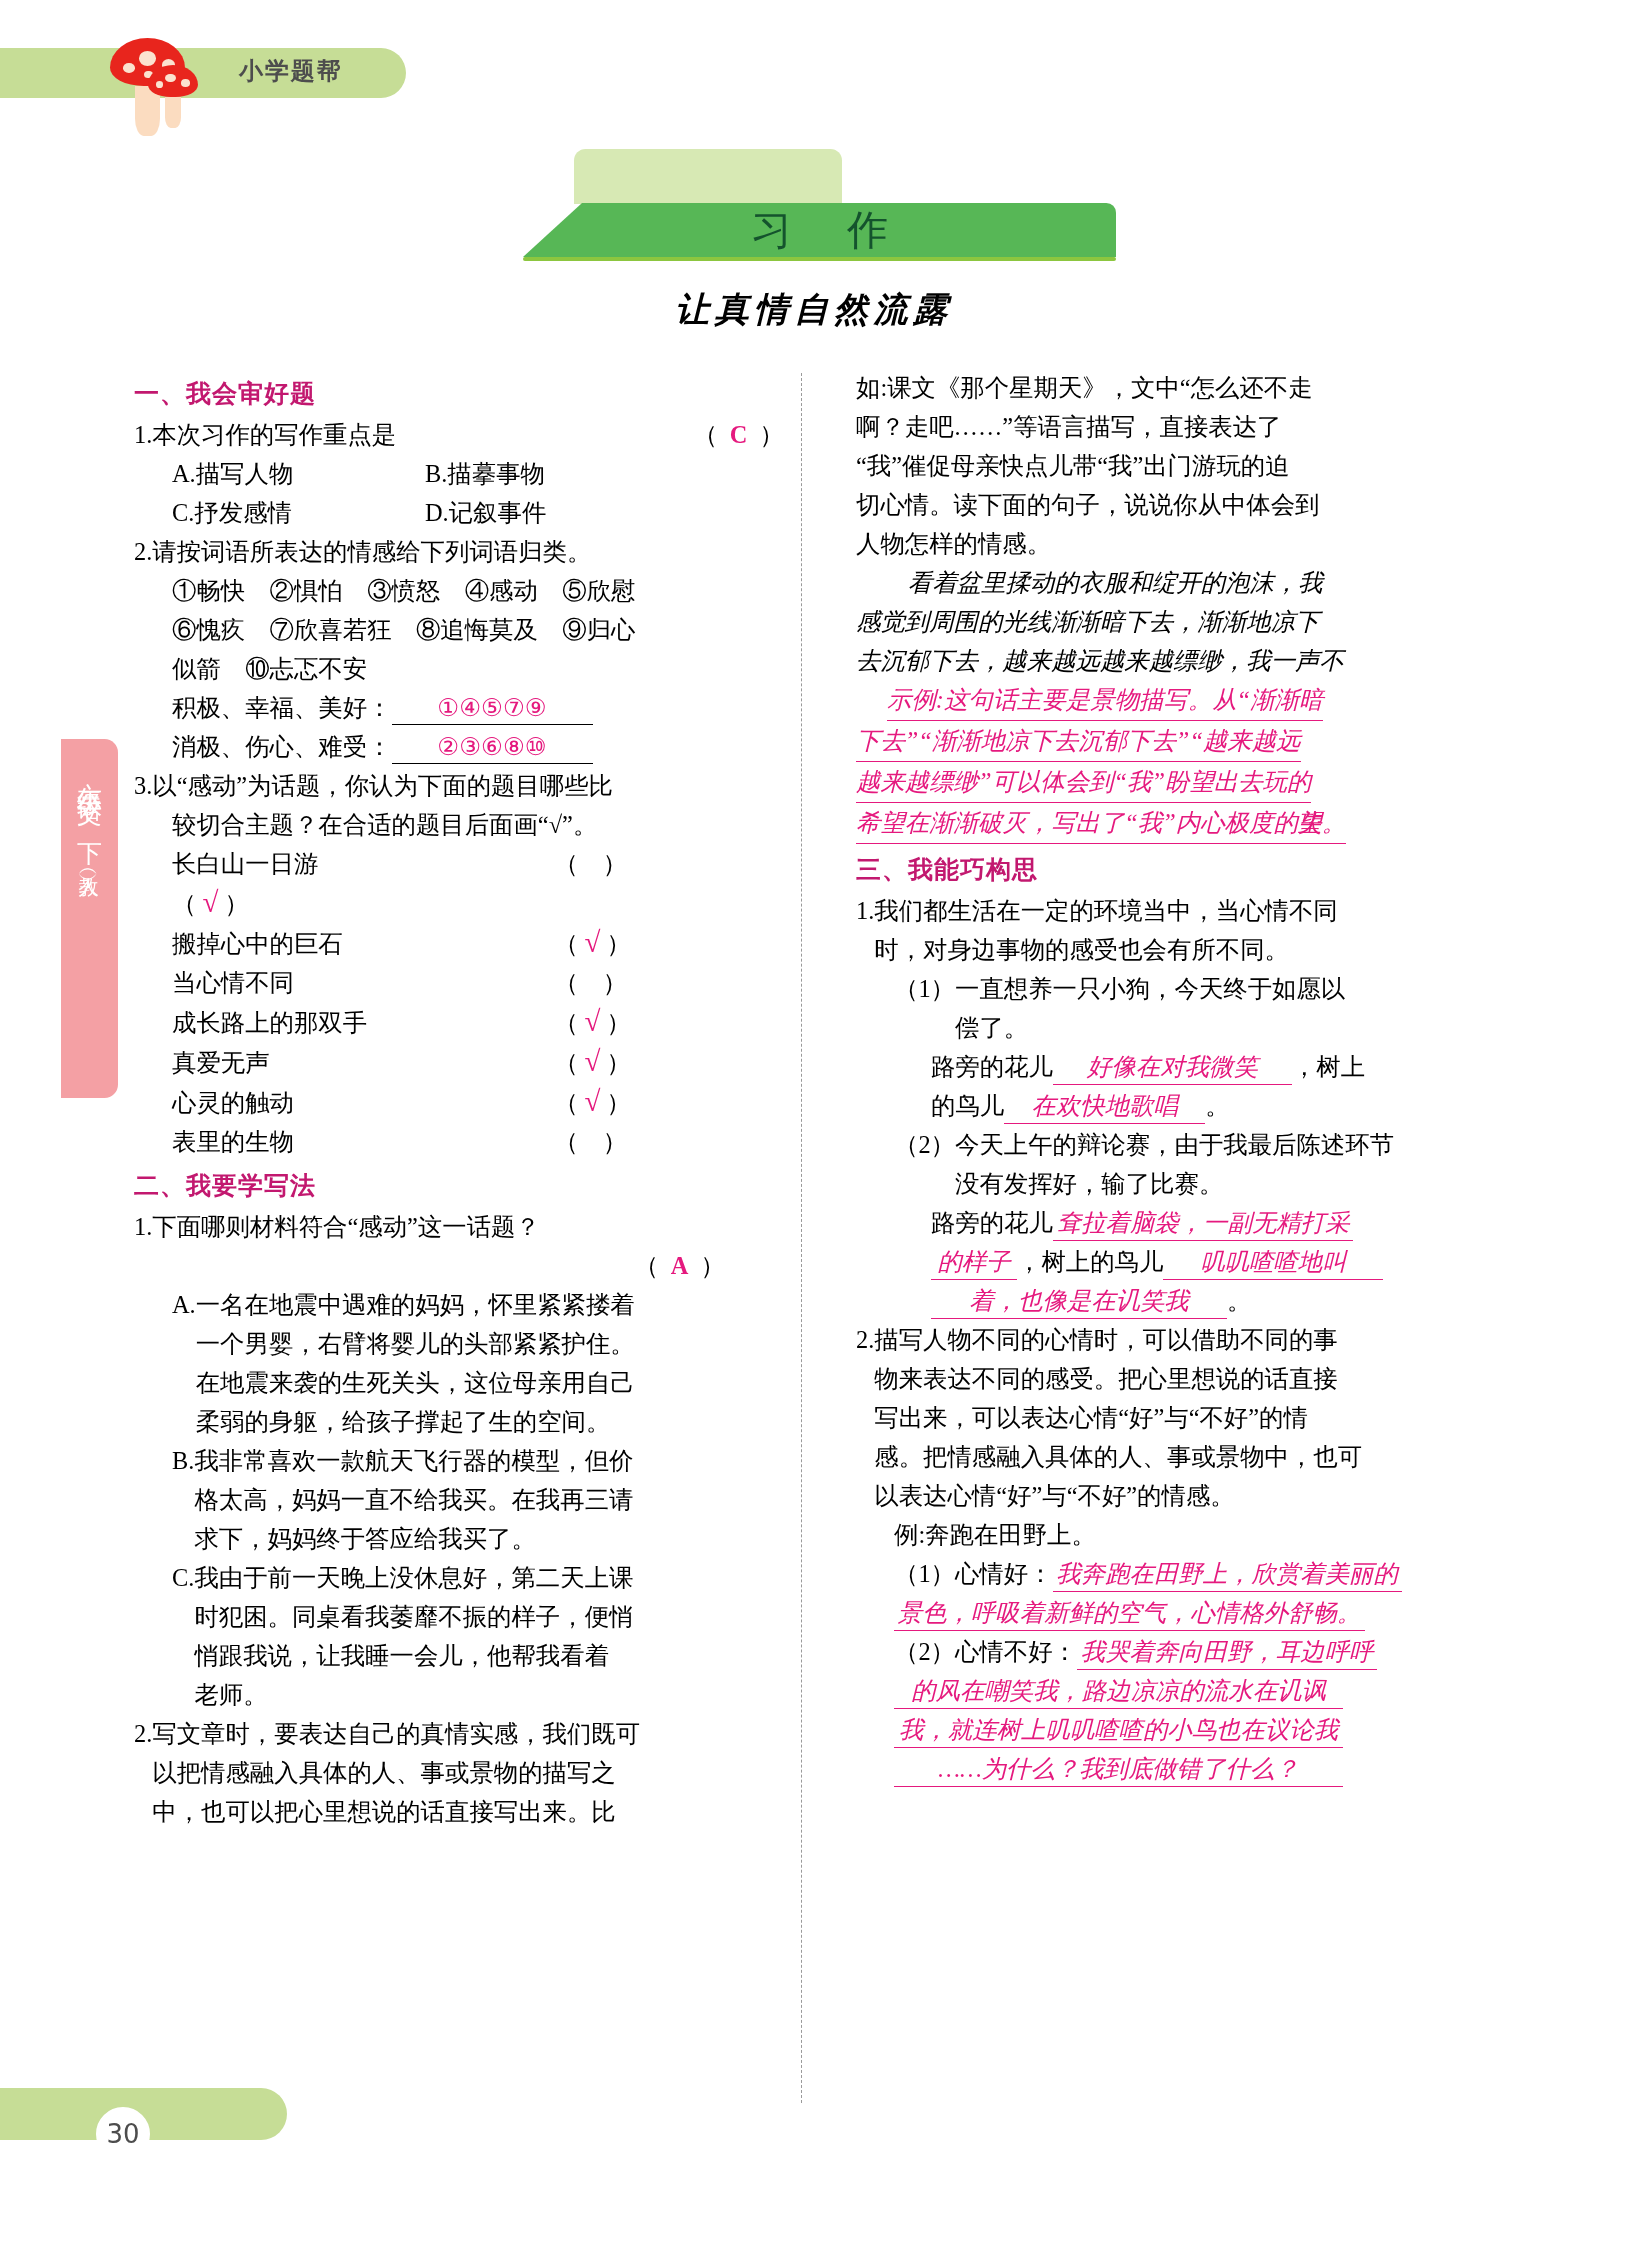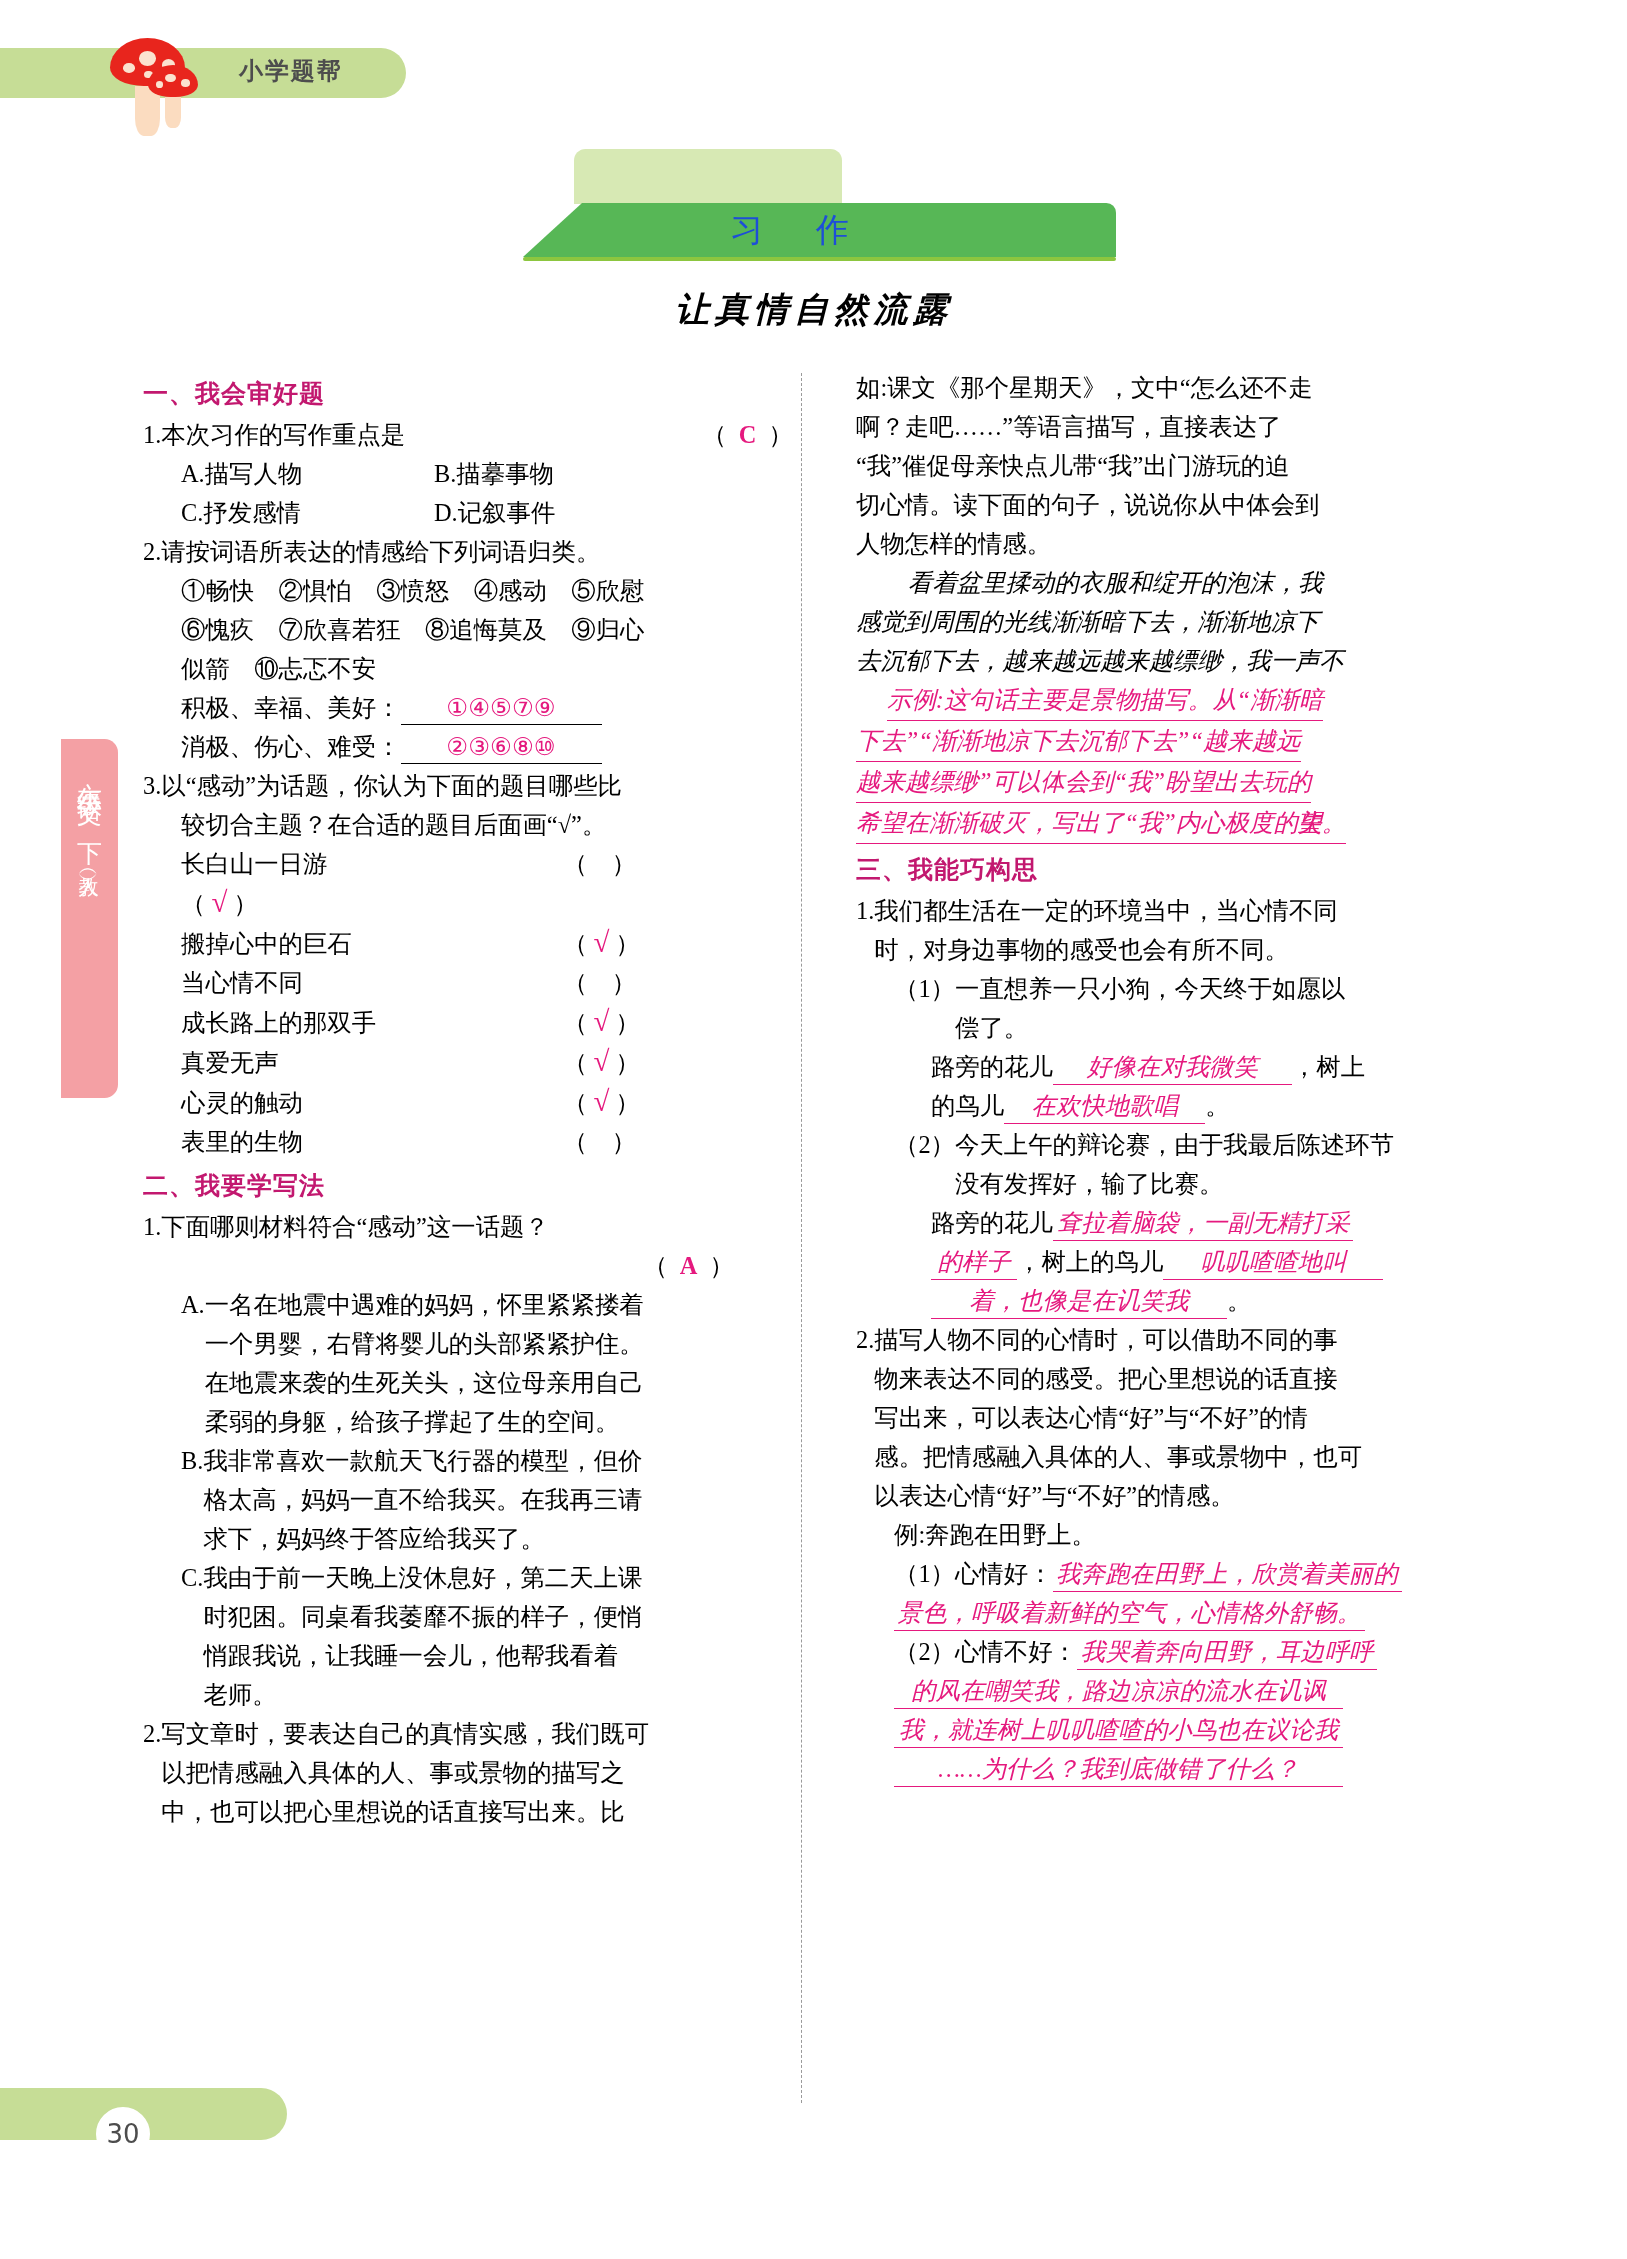--- a/index.html
+++ b/index.html
@@ -46,23 +46,23 @@
 
   
   .banner-wrap{ position:absolute; left:0; top:203px; width:1628px; height:59px; }
   .banner{
     position:absolute; left:523px; top:0; width:593px; height:54px;
     background:#57b756;
     clip-path: polygon(59px 0, 593px 0, 593px 54px, 0 54px);
     border-radius:9.6px 9.6px 0 0;
   }
   .banner-label{
-    position:absolute; left:493px; top:0; width:593px; height:54px;
+    position:absolute; left:523px; top:0; width:593px; height:54px;
     display:flex; align-items:center; justify-content:center;
-    color:#1d4ed8; font-size:33px; letter-spacing:21px; text-indent:21px;
+    color:#14532d; font-size:41px; letter-spacing:21px; text-indent:21px;
     font-family:"DejaVu Sans","Liberation Sans",sans-serif;
   }
   .banner-underline{
     position:absolute; left:523px; top:54px; width:593px; height:3.8px;
     background:#8cc63f; border-radius:1.9px;
   }
   .banner-tail{
     position:absolute; left:574px; top:-54px; width:268px; height:55px;
     background:#d7e9b4; border-radius:11.5px 11.5px 0 0;
   }
@@ -84,21 +84,21 @@
     writing-mode:vertical-rl; color:#fff; font-size:25px; letter-spacing:4.8px;
     font-family:"DejaVu Sans","Liberation Sans",sans-serif;
   }
   .side-tab .t2{
     writing-mode:vertical-rl; color:#fff; font-size:20px; margin-top:32.5px;
     font-family:"DejaVu Sans","Liberation Sans",sans-serif;
   }
 
   
   .col{ position:absolute; top:368px; width:650px; font-size:24.4px; line-height:39px; color:#000; }
-  .col-left{ left:143px; }
+  .col-left{ left:134px; }
   .col-right{ left:856px; }
   .divider{
     position:absolute; left:801px; top:373px; width:0; height:1730px;
     border-left:1.9px dashed #9a9a9a;
   }
 
   h3.sec{
     color:#c2186f; font-size:25px; font-weight:bold; letter-spacing:1px;
     font-family:"DejaVu Sans","Liberation Sans",sans-serif;
     margin:5.7px 0 1.9px;

